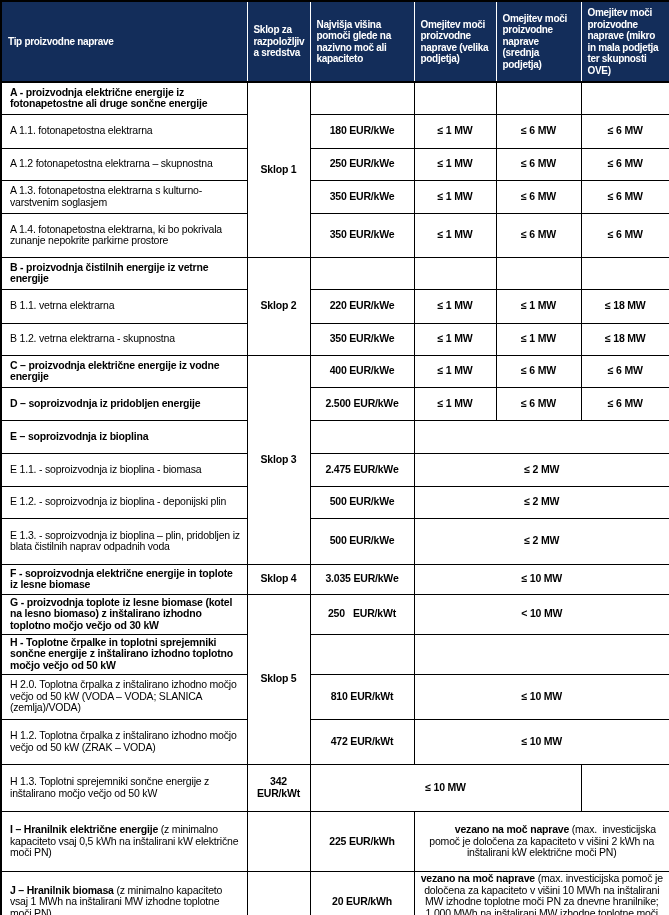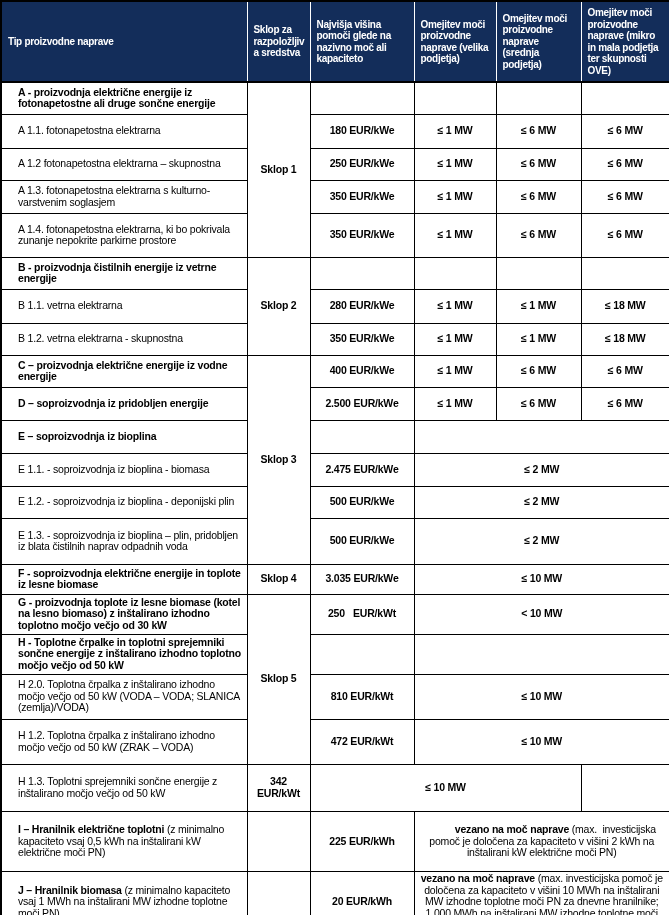--- a/index.html
+++ b/index.html
@@ -32,21 +32,21 @@
     line-height: 11.5px;
     padding: 3px 4px 3px 6px;
   }
   td {
     border: 1px solid #000000;
     font-size: 10.5px;
     letter-spacing: -0.2px;
     line-height: 11.5px;
     padding: 1px 4px;
   }
-  td.tip { text-align: left; padding-left: 16px; }
+  td.tip { text-align: left; padding-left: 8px; }
   td.val, td.sklop { text-align: center; font-weight: bold; }
   td.b, .b { font-weight: bold; }
   .n { font-weight: normal; }
   .prewrap { white-space: pre-wrap; }
 </style>
 </head>
 <body>
 
 <div>
   <table class="subsidy">
@@ -108,21 +108,21 @@
       <tr style="height:32px">
         <td class="tip b">B - proizvodnja čistilnih energije iz vetrne energije</td>
         <td class="sklop" rowspan="3">Sklop 2</td>
         <td class="val"></td>
         <td class="val"></td>
         <td class="val"></td>
         <td class="val"></td>
       </tr>
       <tr style="height:34px">
         <td class="tip">B 1.1. vetrna elektrarna</td>
-        <td class="val">280 EUR/kWe</td>
+        <td class="val">220 EUR/kWe</td>
         <td class="val">≤ 1 MW</td>
         <td class="val">≤ 1 MW</td>
         <td class="val">≤ 18 MW</td>
       </tr>
       <tr style="height:32px">
         <td class="tip">B 1.2. vetrna elektrarna - skupnostna</td>
         <td class="val">350 EUR/kWe</td>
         <td class="val">≤ 1 MW</td>
         <td class="val">≤ 1 MW</td>
         <td class="val">≤ 18 MW</td>
@@ -189,21 +189,21 @@
         <td class="val">472 EUR/kWt</td>
         <td class="val" colspan="3">≤ 10 MW</td>
       </tr>
       <tr style="height:47px">
         <td class="tip">H 1.3. Toplotni sprejemniki sončne energije z inštalirano močjo večjo od 50 kW</td>
         <td class="val">342 EUR/kWt</td>
         <td class="val" colspan="3">≤ 10 MW</td>
       </tr>
       <tr style="height:45px">
         <td class="tip">
-          <span class="b">I – Hranilnik električne toplotni</span><span class="n"> (z minimalno kapaciteto vsaj 0,5 kWh na inštalirani kW električne moči PN)</span>
+          <span class="b">I – Hranilnik električne energije</span><span class="n"> (z minimalno kapaciteto vsaj 0,5 kWh na inštalirani kW električne moči PN)</span>
         </td>
         <td class="sklop"></td>
         <td class="val">225 EUR/kWh</td>
         <td class="val prewrap" colspan="3">
           <span class="b">vezano na moč naprave</span><span class="n"> (max.  investicijska pomoč je določena za kapaciteto v višini 2 kWh na inštalirani kW električne moči PN)</span>
         </td>
       </tr>
       <tr style="height:58px">
         <td class="tip">
           <span class="b">J – Hranilnik biomasa</span><span class="n"> (z minimalno kapaciteto vsaj 1 MWh na inštalirani MW izhodne toplotne moči PN)</span>

